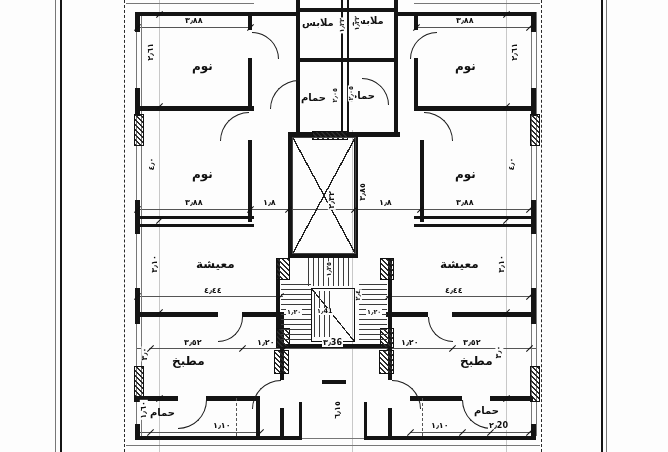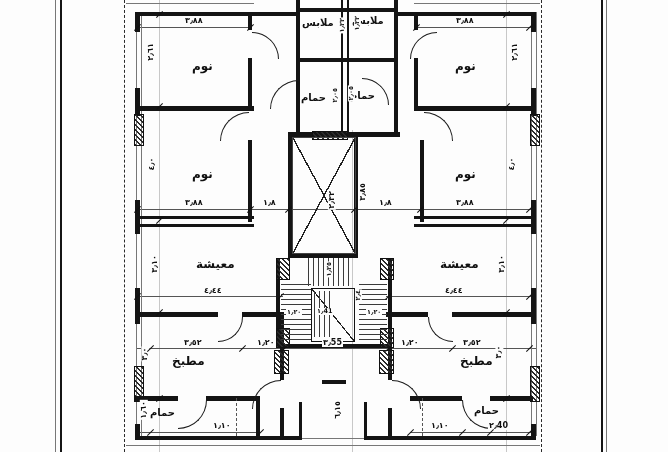--- a/index.html
+++ b/index.html
@@ -191,27 +191,27 @@
   <span class="dm" style="left:184px;top:199px">٣٫٨٨</span>
   <span class="dm" style="left:455px;top:199px">٣٫٨٨</span>
   <span class="dm" style="left:262px;top:199px">١٫٨</span>
   <span class="dm" style="left:378px;top:199px">١٫٨</span>
   <span class="dm" style="left:203px;top:287px">٤٫٤٤</span>
   <span class="dm" style="left:444px;top:287px">٤٫٤٤</span>
   <span class="dm" style="left:183px;top:339px">٣٫٥٢</span>
   <span class="dm" style="left:462px;top:339px">٣٫٥٢</span>
   <span class="dm" style="left:256px;top:339px">١٫٢٠</span>
   <span class="dm" style="left:400px;top:339px">١٫٢٠</span>
-  <span class="dm" style="left:322px;top:339px">٣٫55</span>
+  <span class="dm" style="left:322px;top:339px">٣٫36</span>
   <span class="dm sm" style="left:286px;top:309px">١٫٢٠</span>
   <span class="dm sm" style="left:366px;top:309px">١٫٢٠</span>
   <span class="dm sm" style="left:316px;top:308px">١٫41</span>
   <span class="dm" style="left:212px;top:422px">١٫١٠</span>
   <span class="dm" style="left:430px;top:422px">١٫١٠</span>
-  <span class="dm" style="left:488px;top:422px">٢٫40</span>
+  <span class="dm" style="left:488px;top:422px">٢٫20</span>
 
   <span class="dm rot" style="left:141px;top:48px">٢٫٦١</span>
   <span class="dm rot" style="left:505px;top:48px">٢٫٦١</span>
   <span class="dm rot" style="left:145px;top:160px">٤٫٠</span>
   <span class="dm rot" style="left:505px;top:160px">٤٫٠</span>
   <span class="dm rot" style="left:145px;top:260px">٣٫١٠</span>
   <span class="dm rot" style="left:492px;top:260px">٣٫١٠</span>
   <span class="dm rot" style="left:138px;top:350px">٣٫٠</span>
   <span class="dm rot" style="left:492px;top:348px">٣٫٠</span>
   <span class="dm rot" style="left:134px;top:406px">١٫٦٠</span>

